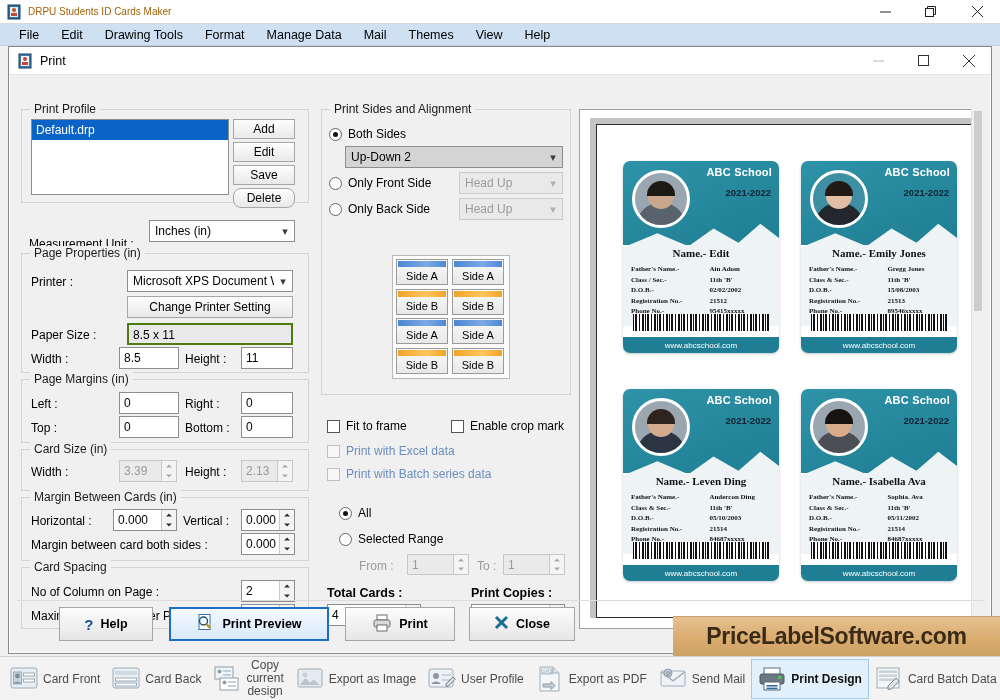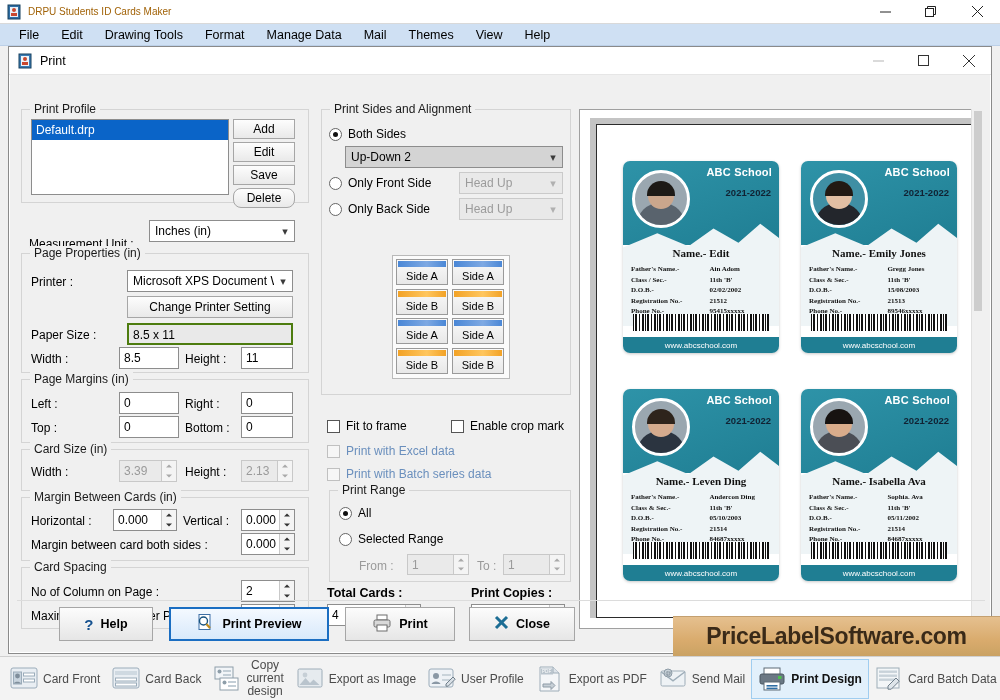--- a/index.html
+++ b/index.html
@@ -455,23 +455,20 @@
       </div>
       <div class="chk link dis" style="left:318px; top:369px;">
         <span class="bx"></span>
         <span>Print with Excel data</span>
       </div>
       <div class="chk link dis" style="left:318px; top:392px;">
         <span class="bx"></span>
         <span>Print with Batch series data</span>
       </div>
 
-      <div class="grp" style="left:320px; top:415px; width:242px; height:92px;">
-        <span class="grp-label">Print Range</span>
-      </div>
       <div class="rad on" style="left:330px; top:431px;">
         <span class="dot"></span>
         <span>All</span>
       </div>
       <div class="rad" style="left:330px; top:457px;">
         <span class="dot"></span>
         <span>Selected Range</span>
       </div>
       <span class="lbl" style="left:350px; top:484px; color:#9a9a9a;">From :</span>
       <div class="spin dis" style="left:398px; top:479px; width:62px; height:21px;">

